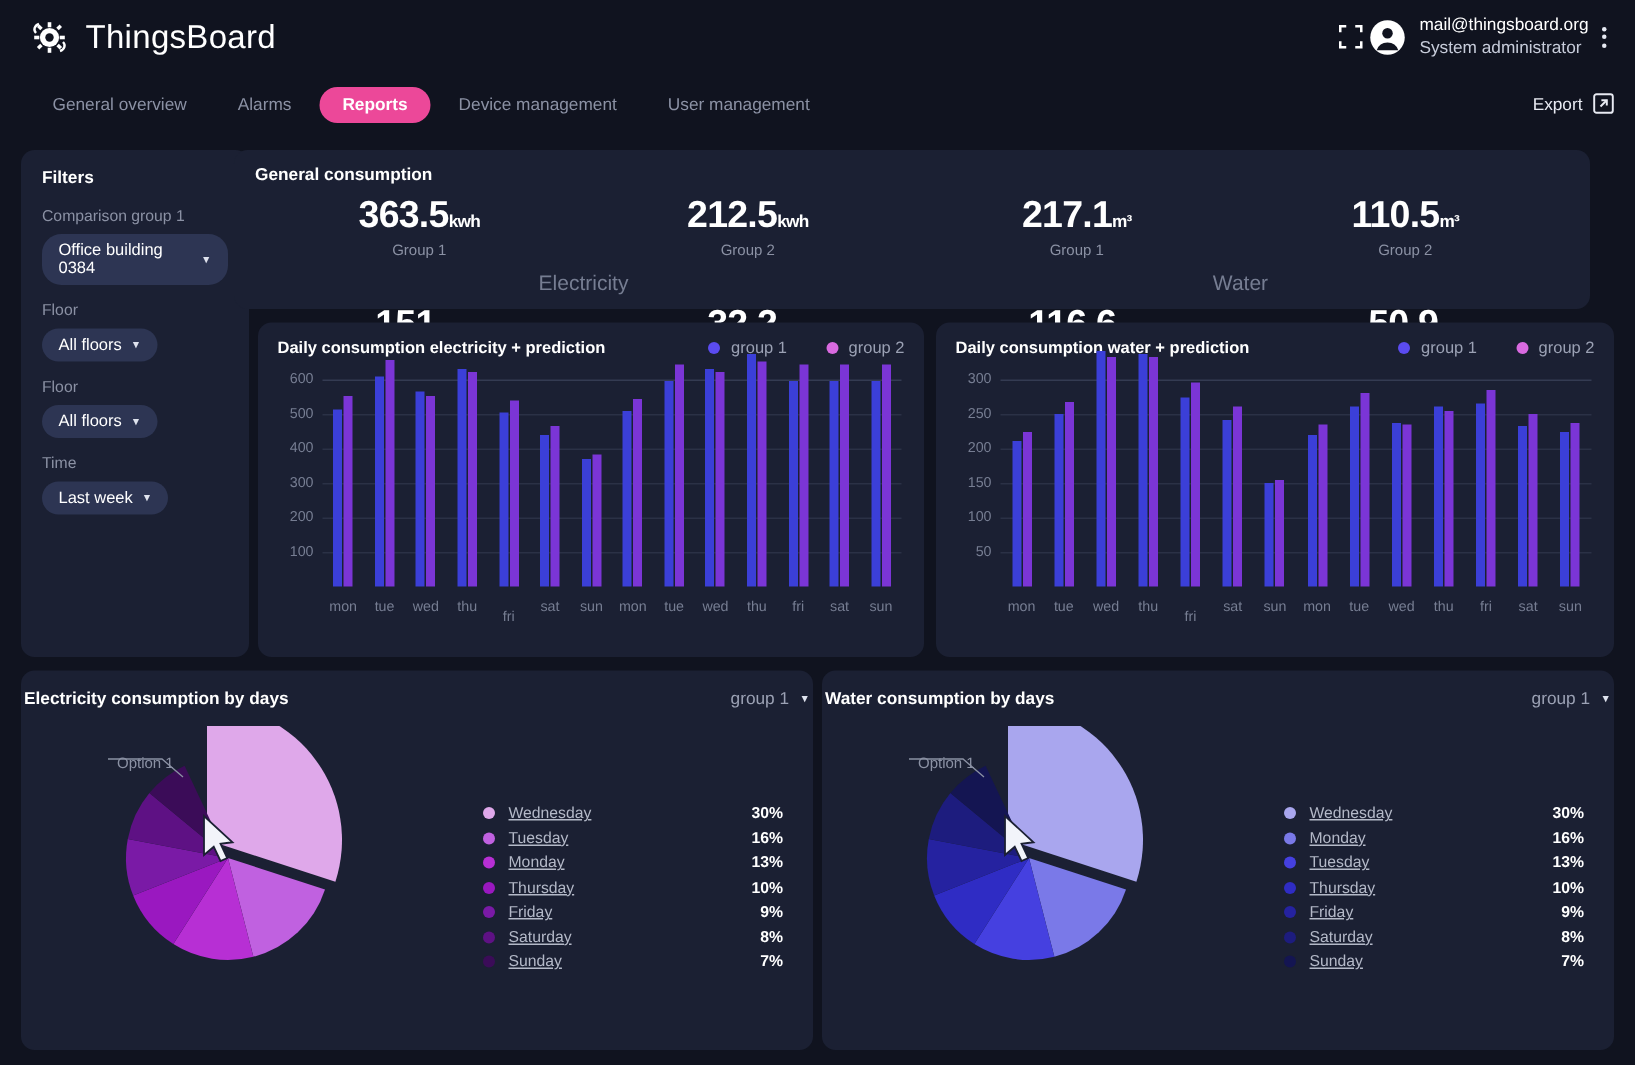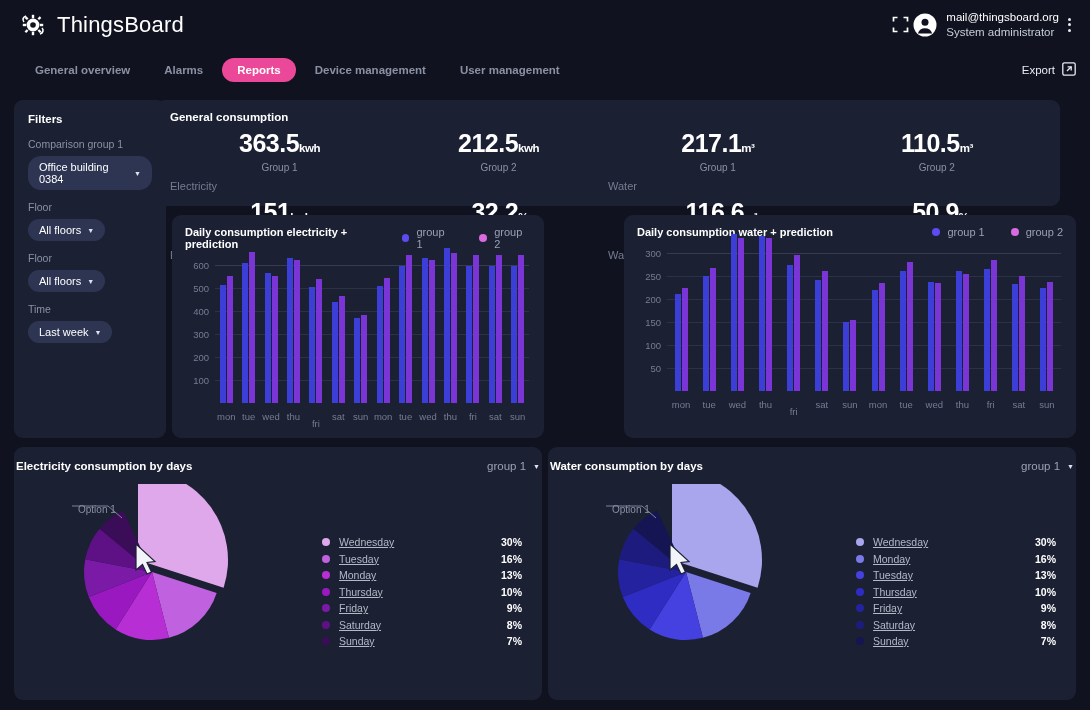--- a/index.html
+++ b/index.html
@@ -22,21 +22,21 @@
   .avatar { width: 24px; height: 24px; }
   .user-lines { display: flex; flex-direction: column; line-height: 1.25; }
   .user-mail { color: #ffffff; font-size: 11.5px; }
   .user-role { color: #c7ccda; font-size: 11.5px; }
   .kebab { width: 14px; height: 20px; display: flex; flex-direction: column; justify-content: center; align-items: center; gap: 2.5px; cursor: pointer; }
   .kebab i { width: 3px; height: 3px; background: #e6e9f2; border-radius: 50%; display: block; }
 
   
   .tabbar { height: 42px; display: flex; align-items: center; padding: 0 14px 0 20px; }
   .tabs { display: flex; align-items: center; gap: 4px; }
-  .tab { font-size: 11.5px; color: #8b91a4; padding: 6px 15px; border-radius: 14px; cursor: pointer; white-space: nowrap; font-weight: bold; }
+  .tab { font-size: 11.5px; color: #8b91a4; padding: 6px 15px; border-radius: 14px; cursor: pointer; white-space: nowrap; }
   .tab.active { background: #ec4899; color: #fff; font-weight: bold; }
   .export { margin-left: auto; display: flex; align-items: center; gap: 7px; color: #e8eaf2; font-size: 11.5px; cursor: pointer; }
 
   
   .board { position: absolute; left: 0; top: 91px; width: 1090px; height: 619px; }
   .panel { background: #1b2033; border-radius: 9px; }
 
   
   .filters { position: absolute; left: 14px; top: 9px; width: 152px; height: 338px; padding: 13px 14px; }
   .filters-title { color: #fff; font-size: 11.5px; font-weight: bold; margin-bottom: 13px; }
@@ -51,25 +51,25 @@
   .gc { position: absolute; left: 156px; top: 9px; width: 904px; height: 106px; padding: 11px 14px 0; }
   .gc-title { color: #fff; font-size: 11.5px; font-weight: bold; }
   .gc-row { display: flex; height: 78px; }
   .gc-half { flex: 1; display: flex; flex-direction: column; }
   .gc-stats { display: flex; justify-content: space-around; padding-top: 8px; }
   .stat { text-align: center; }
   .stat-val { color: #fff; font-size: 25px; font-weight: bold; letter-spacing: -.5px; line-height: 1; white-space: nowrap; }
   .stat-unit { font-size: 11.5px; font-weight: bold; }
   .stat-cap { color: #8b91a4; font-size: 10px; margin-top: 6px; }
   .gc-sub { color: #7d melt; }
-  .gc-sub { color: #767d92; font-size: 11px; margin-top: 7px; }
+  .gc-sub { color: #767d92; font-size: 14px; text-align: center; margin-top: 7px; }
 
   
   .bc { position: absolute; top: 124px; height: 223px; padding: 11px 13px 0 13px; }
-  .bc.left { left: 172px; width: 372px; }
+  .bc.left { left: 172px; width: 444px; }
   .bc.right { left: 624px; width: 452px; }
   .bc-head { display: flex; align-items: center; }
   .bc-title { color: #fff; font-size: 11px; font-weight: bold; }
   .bc-legend { margin-left: auto; display: flex; gap: 26px; }
   .leg { display: flex; align-items: center; gap: 7px; color: #9ba1b4; font-size: 11px; }
   .dot { width: 8px; height: 8px; border-radius: 50%; display: inline-block; }
 
   .plot { position: relative; margin-top: 10px; height: 175px; }
   .yaxis { position: absolute; left: 0; top: 0; width: 26px; height: 143px; }
   .ytick { position: absolute; right: 2px; transform: translateY(-50%); color: #767d92; font-size: 9.5px; }

